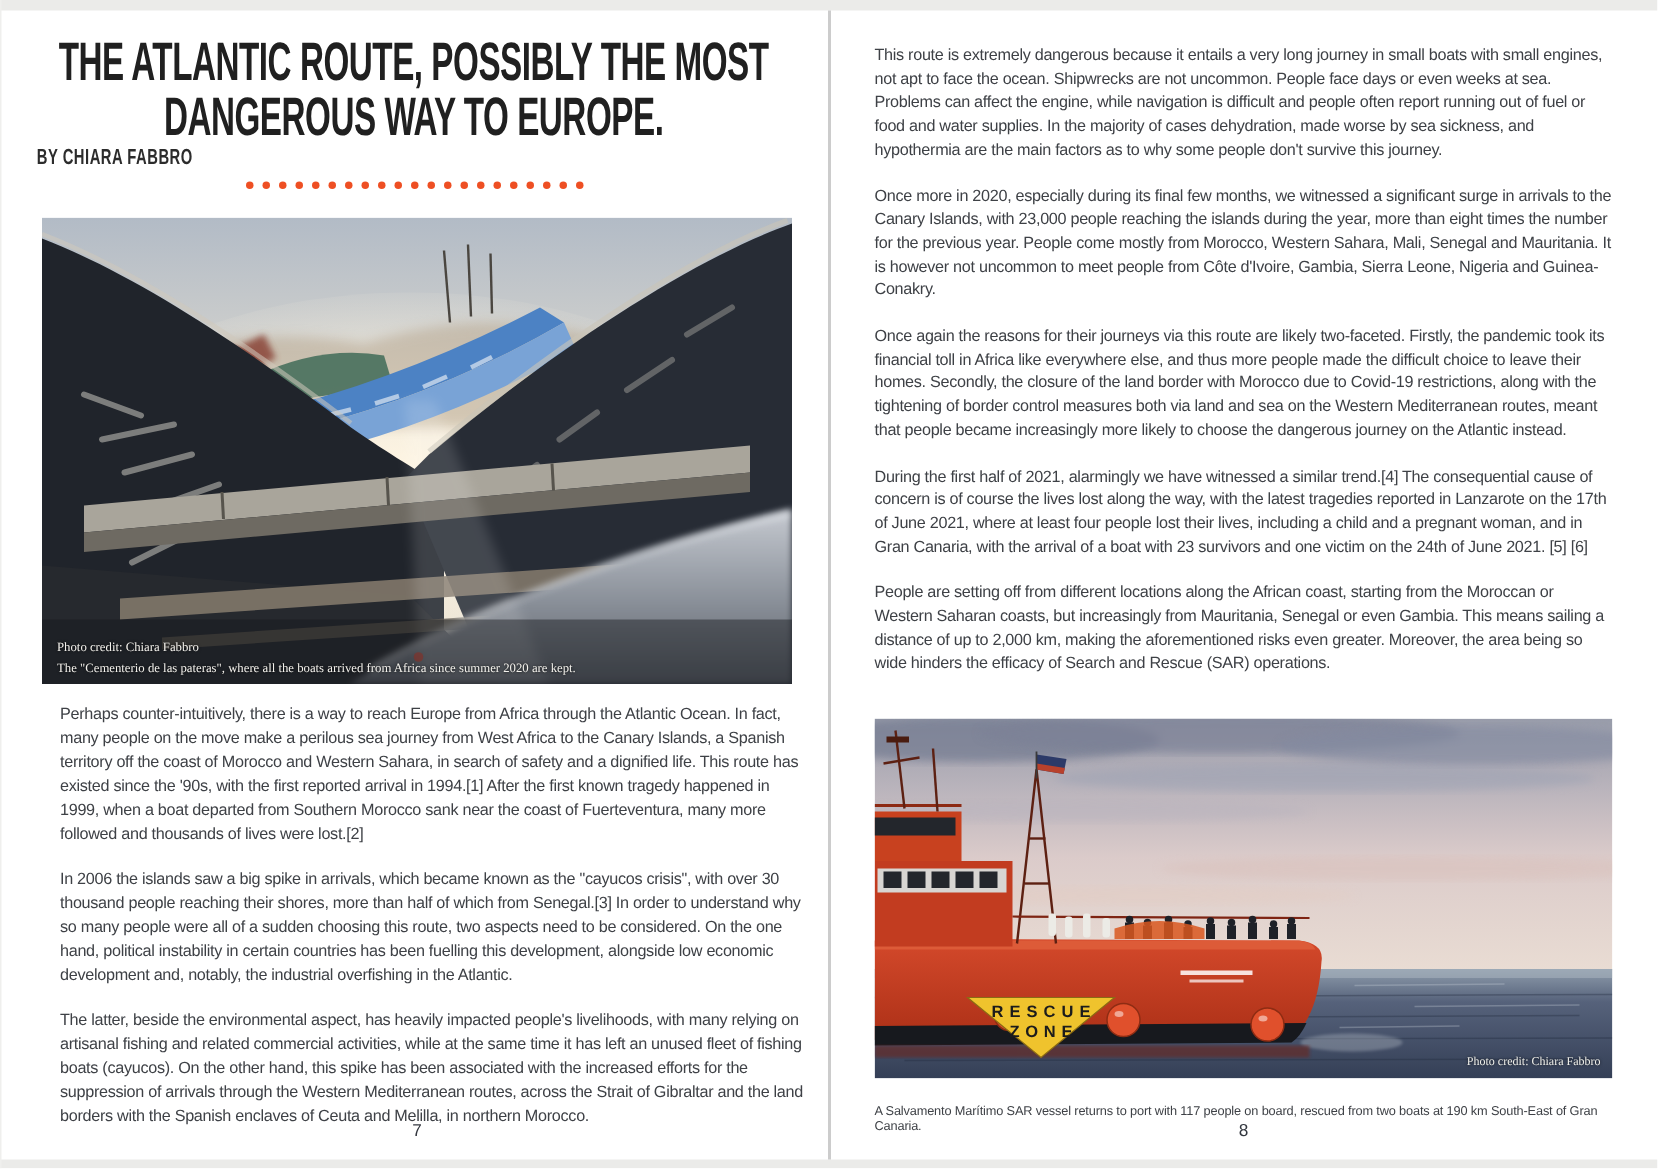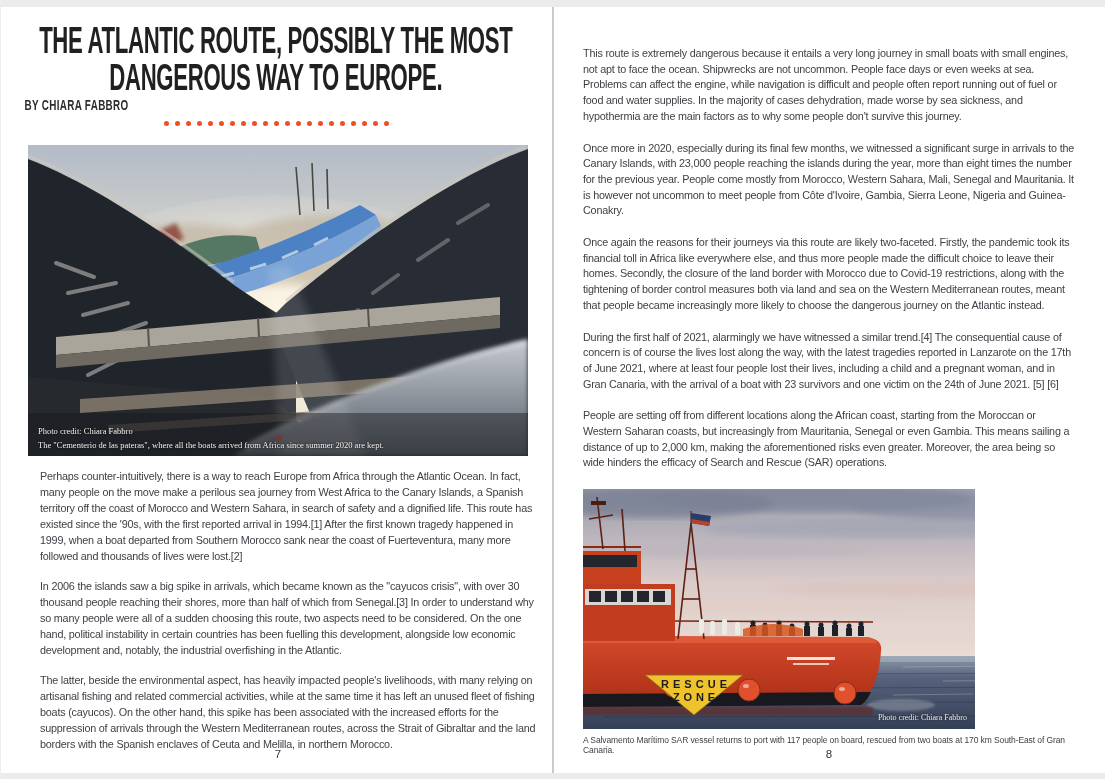--- a/index.html
+++ b/index.html
@@ -36,28 +36,28 @@
   }
   .ph-caption-left {
     position:absolute; left:10px; top:295px; color:#f3f1ec; font-family:"Liberation Serif", serif;
     font-size:8.5px; text-shadow:0 0 2px rgba(0,0,0,0.8);
   }
 
   .textcol { position:absolute; color:#3e4146; font-size:10.8px; letter-spacing:-0.2px; }
   .textcol-left  { left:28px;  top:468px; width:500px; line-height:16px;margin-left:12px; }
   .textcol-right { left:583px; top:30px;  width:494px; line-height:15.7px; }
   .textcol p { margin:0 0 14px 0; }
-  .textcol-right p { margin:16px 0 15px 0; }
+  .textcol-right p { margin:0 0 15px 0; }
 
   .pagenum { position:absolute; text-align:center; font-size:11.5px; color:#33373f; }
   .pagenum-left  { left:28px;  top:748px; width:500px; }
   .pagenum-right { left:583px; top:748px; width:492px; }
 
   
-  .figure-right { position:absolute; left:583px; top:489px; width:392px; height:240px; overflow:hidden; }
+  .figure-right { position:absolute; left:583px; top:479px; width:492px; height:240px; overflow:hidden; }
   .figure-right svg { display:block; }
   .ph-credit-right {
     position:absolute; right:8px; bottom:7px; color:#efefea; font-family:"Liberation Serif", serif;
     font-size:8px; text-shadow:0 0 2px rgba(0,0,0,0.7);
   }
   .caption-right {
     position:absolute; left:583px; top:735px; width:494px;
     font-size:8.5px; letter-spacing:-0.1px; color:#3e4146;
   }
 </style>
@@ -321,16 +321,16 @@
         <rect x="204" y="168" width="48" height="3" fill="#ffffff" opacity="0.85"></rect>
         <rect x="210" y="174" width="36" height="2" fill="#ffffff" opacity="0.7"></rect>
 
         <polygon points="62,186 160,186 111,226" fill="#efc32d" stroke="#8a6a14" stroke-width="0.8"></polygon>
         <text x="111" y="199" text-anchor="middle" font-family="Liberation Sans, sans-serif" font-size="11" font-weight="bold" fill="#1c1c1c" textLength="66">RESCUE</text>
         <text x="111" y="212" text-anchor="middle" font-family="Liberation Sans, sans-serif" font-size="11" font-weight="bold" fill="#1c1c1c" textLength="42">ZONE</text>
       </svg>
       <div class="ph-credit-right">Photo credit: Chiara Fabbro</div>
     </div>
 
-    <div class="caption-right">A Salvamento Marítimo SAR vessel returns to port with 117 people on board, rescued from two boats at 170 km South-East of Gran Canaria.</div>
+    <div class="caption-right">A Salvamento Marítimo SAR vessel returns to port with 117 people on board, rescued from two boats at 190 km South-East of Gran Canaria.</div>
     <div class="pagenum pagenum-right">8</div>
   </div>
 </div>
 
 </body></html>

